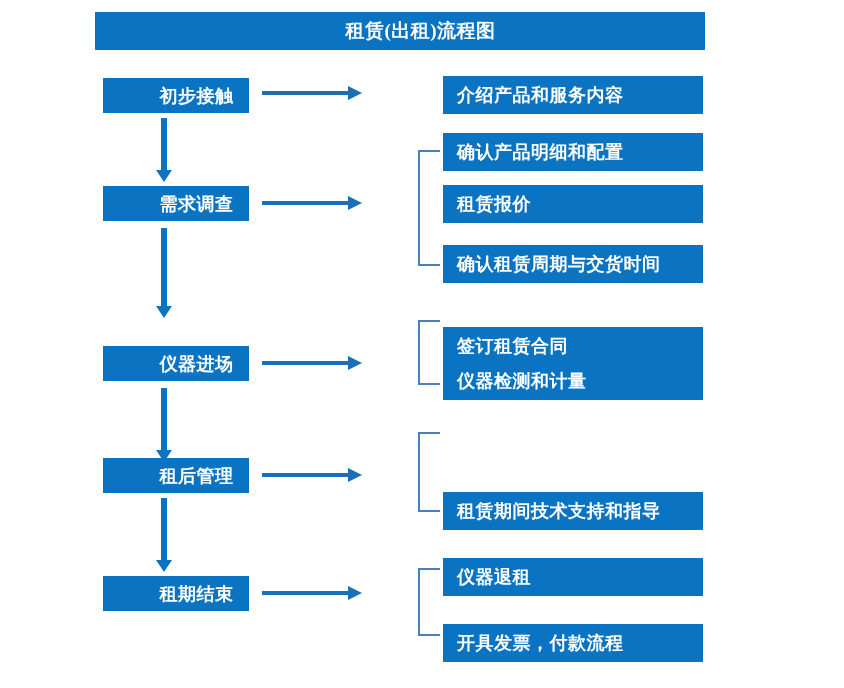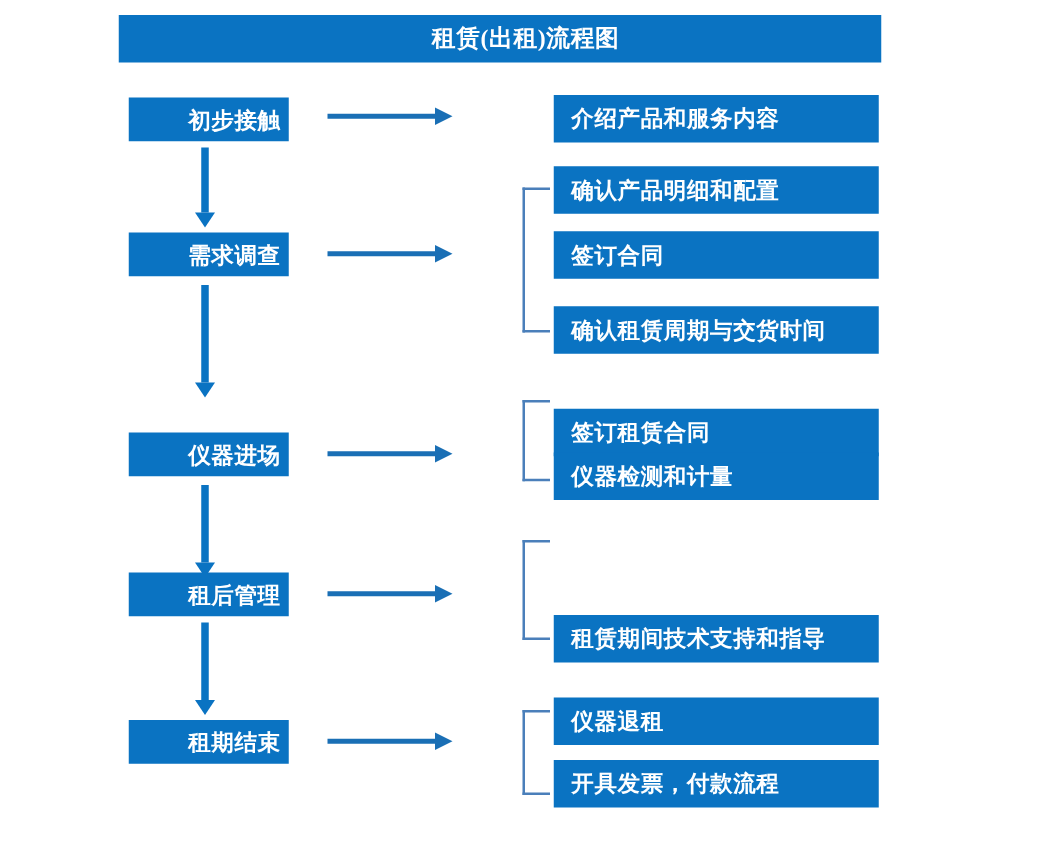--- a/index.html
+++ b/index.html
@@ -35,21 +35,21 @@
     font-size: 19px;
     left: 95px;
     top: 12px;
     width: 610px;
     height: 38px;
   }
   .stage-box {
     justify-content: center;
     font-size: 18px;
     left: 103px;
-    width: 128px;
+    width: 146px;
     height: 35px;
   }
   .detail-box {
     justify-content: flex-start;
     padding-left: 14px;
     font-size: 18px;
     left: 443px;
     width: 260px;
     height: 38px;
   }
@@ -137,21 +137,21 @@
 
   <div class="h-arrow" style="top:196px;">
     <div class="shaft"></div>
     <div class="head"></div>
   </div>
 
   <div class="bracket" style="top:150px; height:116px;"></div>
 
   <div class="box detail-box" style="top:133px;">确认产品明细和配置</div>
 
-  <div class="box detail-box" style="top:185px;">签订合同</div>
+  <div class="box detail-box" style="top:185px;">租赁报价</div>
 
   <div class="box detail-box" style="top:245px;">确认租赁周期与交货时间</div>
 
   <div class="v-arrow" style="top:228px; height:90px;">
     <div class="shaft" style="height:78px;"></div>
     <div class="head"></div>
   </div>
 
   <div class="box stage-box" style="top:346px;">仪器进场</div>
 
@@ -192,15 +192,15 @@
 
   <div class="h-arrow" style="top:586px;">
     <div class="shaft"></div>
     <div class="head"></div>
   </div>
 
   <div class="bracket" style="top:568px; height:68px;"></div>
 
   <div class="box detail-box" style="top:558px;">仪器退租</div>
 
-  <div class="box detail-box" style="top:608px;">开具发票，付款流程</div>
+  <div class="box detail-box" style="top:624px;">开具发票，付款流程</div>
 
 </div>
 
 </body></html>

